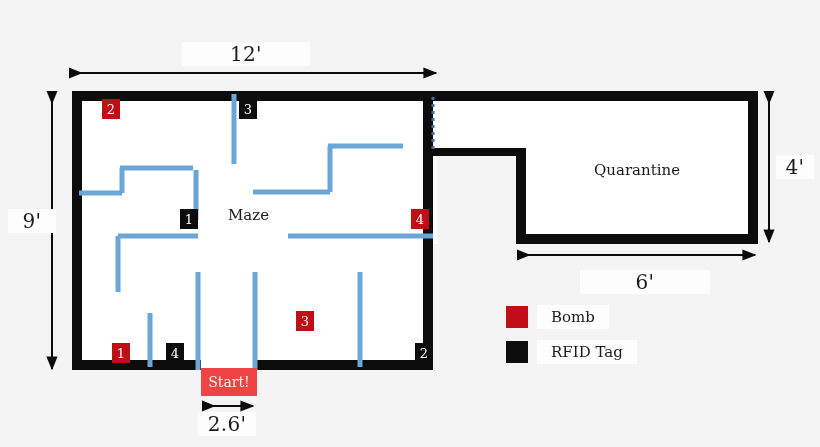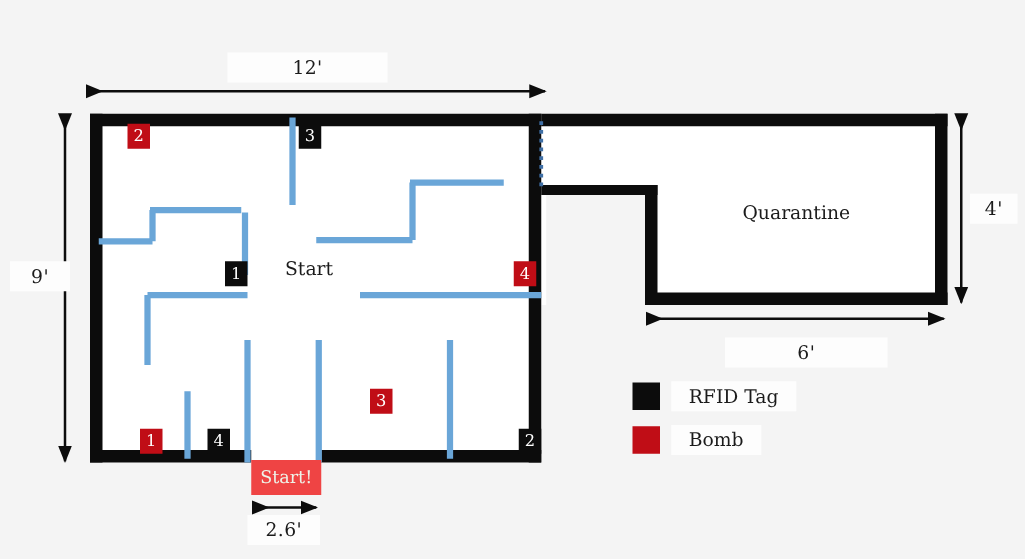--- a/index.html
+++ b/index.html
@@ -25,21 +25,21 @@
     position: absolute;
     left: 0; top: 0;
     width: 820px;
     height: 447px;
     display: block;
   }
   .dimlabel {
     position: absolute;
     background: #fdfdfd;
     font-family: "DejaVu Serif", serif;
-    font-size: 15px;
+    font-size: 20px;
     color: #1b1b1b;
     display: flex;
     align-items: center;
     justify-content: center;
     letter-spacing: 0.3px;
   }
   .roomlabel {
     position: absolute;
     font-family: "DejaVu Serif", serif;
     font-size: 15px;
@@ -176,21 +176,21 @@
   <div class="dimlabel" style="left:182px; top:42px; width:128px; height:24px;">12'</div>
 
   <div class="dimlabel" style="left:8px; top:209px; width:48px; height:24px;">9'</div>
 
   <div class="dimlabel" style="left:776px; top:155px; width:38px; height:24px;">4'</div>
 
   <div class="dimlabel" style="left:580px; top:270px; width:130px; height:24px;">6'</div>
 
   <div class="dimlabel" style="left:198px; top:412px; width:58px; height:24px;">2.6'</div>
 
-  <div class="roomlabel" style="left:228px; top:206px;">Start</div>
+  <div class="roomlabel" style="left:228px; top:206px;">Maze</div>
 
   <div class="roomlabel" style="left:594px; top:161px;">Quarantine</div>
 
   <div class="startbox" style="left:201px; top:368px; width:56px; height:28px;">Start!</div>
 
   <div class="tag bomb" style="left:102px; top:99px;">2</div>
 
   <div class="tag rfid" style="left:239px; top:99px;">3</div>
 
   <div class="tag rfid" style="left:180px; top:209px;">1</div>
@@ -199,23 +199,23 @@
 
   <div class="tag bomb" style="left:296px; top:311px;">3</div>
 
   <div class="tag bomb" style="left:112px; top:343px;">1</div>
 
   <div class="tag rfid" style="left:166px; top:343px;">4</div>
 
   <div class="tag rfid" style="left:415px; top:343px;">2</div>
 
   <div class="legend" style="left:506px; top:305px;">
+    <div class="legend-row">
+      <div class="legend-swatch bomb"></div>
+      <div class="legend-text">Bomb</div>
+    </div>
     <div class="legend-row">
       <div class="legend-swatch rfid"></div>
       <div class="legend-text">RFID Tag</div>
     </div>
-    <div class="legend-row">
-      <div class="legend-swatch bomb"></div>
-      <div class="legend-text">Bomb</div>
-    </div>
   </div>
 
 </div>
 
 </body></html>

